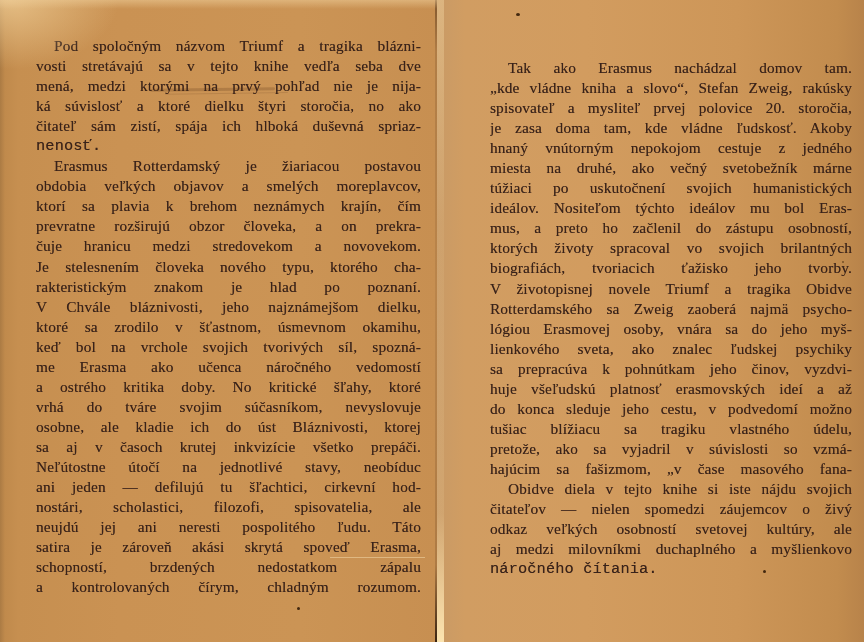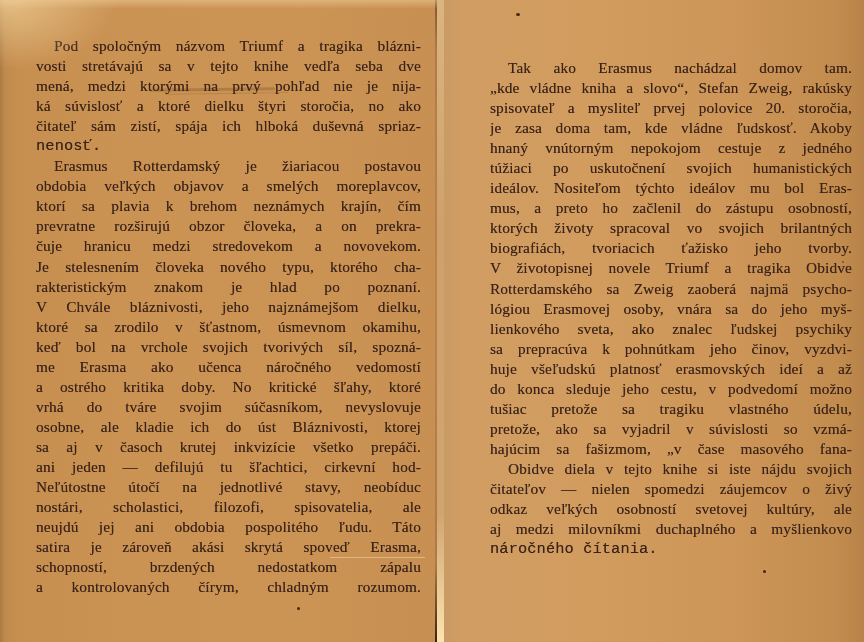--- a/index.html
+++ b/index.html
@@ -84,49 +84,50 @@
         <div class="line"><span>Je stelesnením človeka nového typu, ktorého cha-</span></div>
         <div class="line"><span>rakteristickým znakom je hlad po poznaní.</span></div>
         <div class="line"><span>V </span><span class="it">Chvále bláznivosti</span><span>, jeho najznámejšom dielku,</span></div>
         <div class="line"><span>ktoré sa zrodilo v šťastnom, úsmevnom okamihu,</span></div>
         <div class="line"><span>keď bol na vrchole svojich tvorivých síl, spozná-</span></div>
         <div class="line"><span>me Erasma ako učenca náročného vedomostí</span></div>
         <div class="line"><span>a ostrého kritika doby. No kritické šľahy, ktoré</span></div>
         <div class="line"><span>vrhá do tváre svojim súčasníkom, nevyslovuje</span></div>
         <div class="line"><span>osobne, ale kladie ich do úst Bláznivosti, ktorej</span></div>
         <div class="line"><span>sa aj v časoch krutej inkvizície všetko prepáči.</span></div>
+        <div class="line"><span>Neľútostne útočí na jednotlivé stavy, neobíduc</span></div>
         <div class="line"><span>ani jeden — defilujú tu šľachtici, cirkevní hod-</span></div>
-        <div class="line"><span>Neľútostne útočí na jednotlivé stavy, neobíduc</span></div>
         <div class="line"><span>nostári, scholastici, filozofi, spisovatelia, ale</span></div>
-        <div class="line"><span>neujdú jej ani obdobia pospolitého ľudu. Táto</span></div>
+        <div class="line"><span>neujdú jej ani neresti pospolitého ľudu. Táto</span></div>
         <div class="line"><span>satira je zároveň akási skrytá spoveď Erasma,</span></div>
         <div class="line"><span>schopností, brzdených nedostatkom zápalu</span></div>
         <div class="line"><span>a kontrolovaných čírym, chladným rozumom.</span></div>
       </div>
   </div>
   <div class="page right">
     <div class="textblock">
         <div class="line indent"><span>Tak ako Erasmus nachádzal domov tam.</span></div>
         <div class="line"><span>„kde vládne kniha a slovo“, </span><span class="it">Stefan Zweig</span><span>, rakúsky</span></div>
         <div class="line"><span>spisovateľ a mysliteľ prvej polovice 20. storočia,</span></div>
         <div class="line"><span>je zasa doma tam, kde vládne ľudskosť. Akoby</span></div>
         <div class="line"><span>hnaný vnútorným nepokojom cestuje z jedného</span></div>
+        <div class="line"><span>miesta na druhé, ako večný svetobežník márne</span></div>
         <div class="line"><span>túžiaci po uskutočnení svojich humanistických</span></div>
         <div class="line"><span>ideálov. Nositeľom týchto ideálov mu bol Eras-</span></div>
         <div class="line"><span>mus, a preto ho začlenil do zástupu osobností,</span></div>
         <div class="line"><span>ktorých životy spracoval vo svojich brilantných</span></div>
         <div class="line"><span>biografiách, tvoriacich ťažisko jeho tvorby.</span></div>
         <div class="line"><span>V životopisnej novele </span><span class="it">Triumf a tragika Obidve</span></div>
         <div class="line"><span class="it">Rotterdamského</span><span> sa Zweig zaoberá najmä psycho-</span></div>
         <div class="line"><span>lógiou Erasmovej osoby, vnára sa do jeho myš-</span></div>
         <div class="line"><span>lienkového sveta, ako znalec ľudskej psychiky</span></div>
         <div class="line"><span>sa prepracúva k pohnútkam jeho činov, vyzdvi-</span></div>
         <div class="line"><span>huje všeľudskú platnosť erasmovských ideí a až</span></div>
         <div class="line"><span>do konca sleduje jeho cestu, v podvedomí možno</span></div>
-        <div class="line"><span>tušiac pretože sa tragiku vlastného údelu,</span></div>
+        <div class="line"><span>tušiac blížiacu sa tragiku vlastného údelu,</span></div>
         <div class="line"><span>pretože, ako sa vyjadril v súvislosti so vzmá-</span></div>
         <div class="line"><span>hajúcim sa fašizmom, „v čase masového fana-</span></div>
         <div class="line indent"><span>Obidve diela v tejto knihe si iste nájdu svojich</span></div>
         <div class="line"><span>čitateľov — nielen spomedzi záujemcov o živý</span></div>
         <div class="line"><span>odkaz veľkých osobností svetovej kultúry, ale</span></div>
         <div class="line"><span>aj medzi milovníkmi duchaplného a myšlienkovo</span></div>
         <div class="line end"><span>náročného čítania.</span></div>
       </div>
   </div>
 

